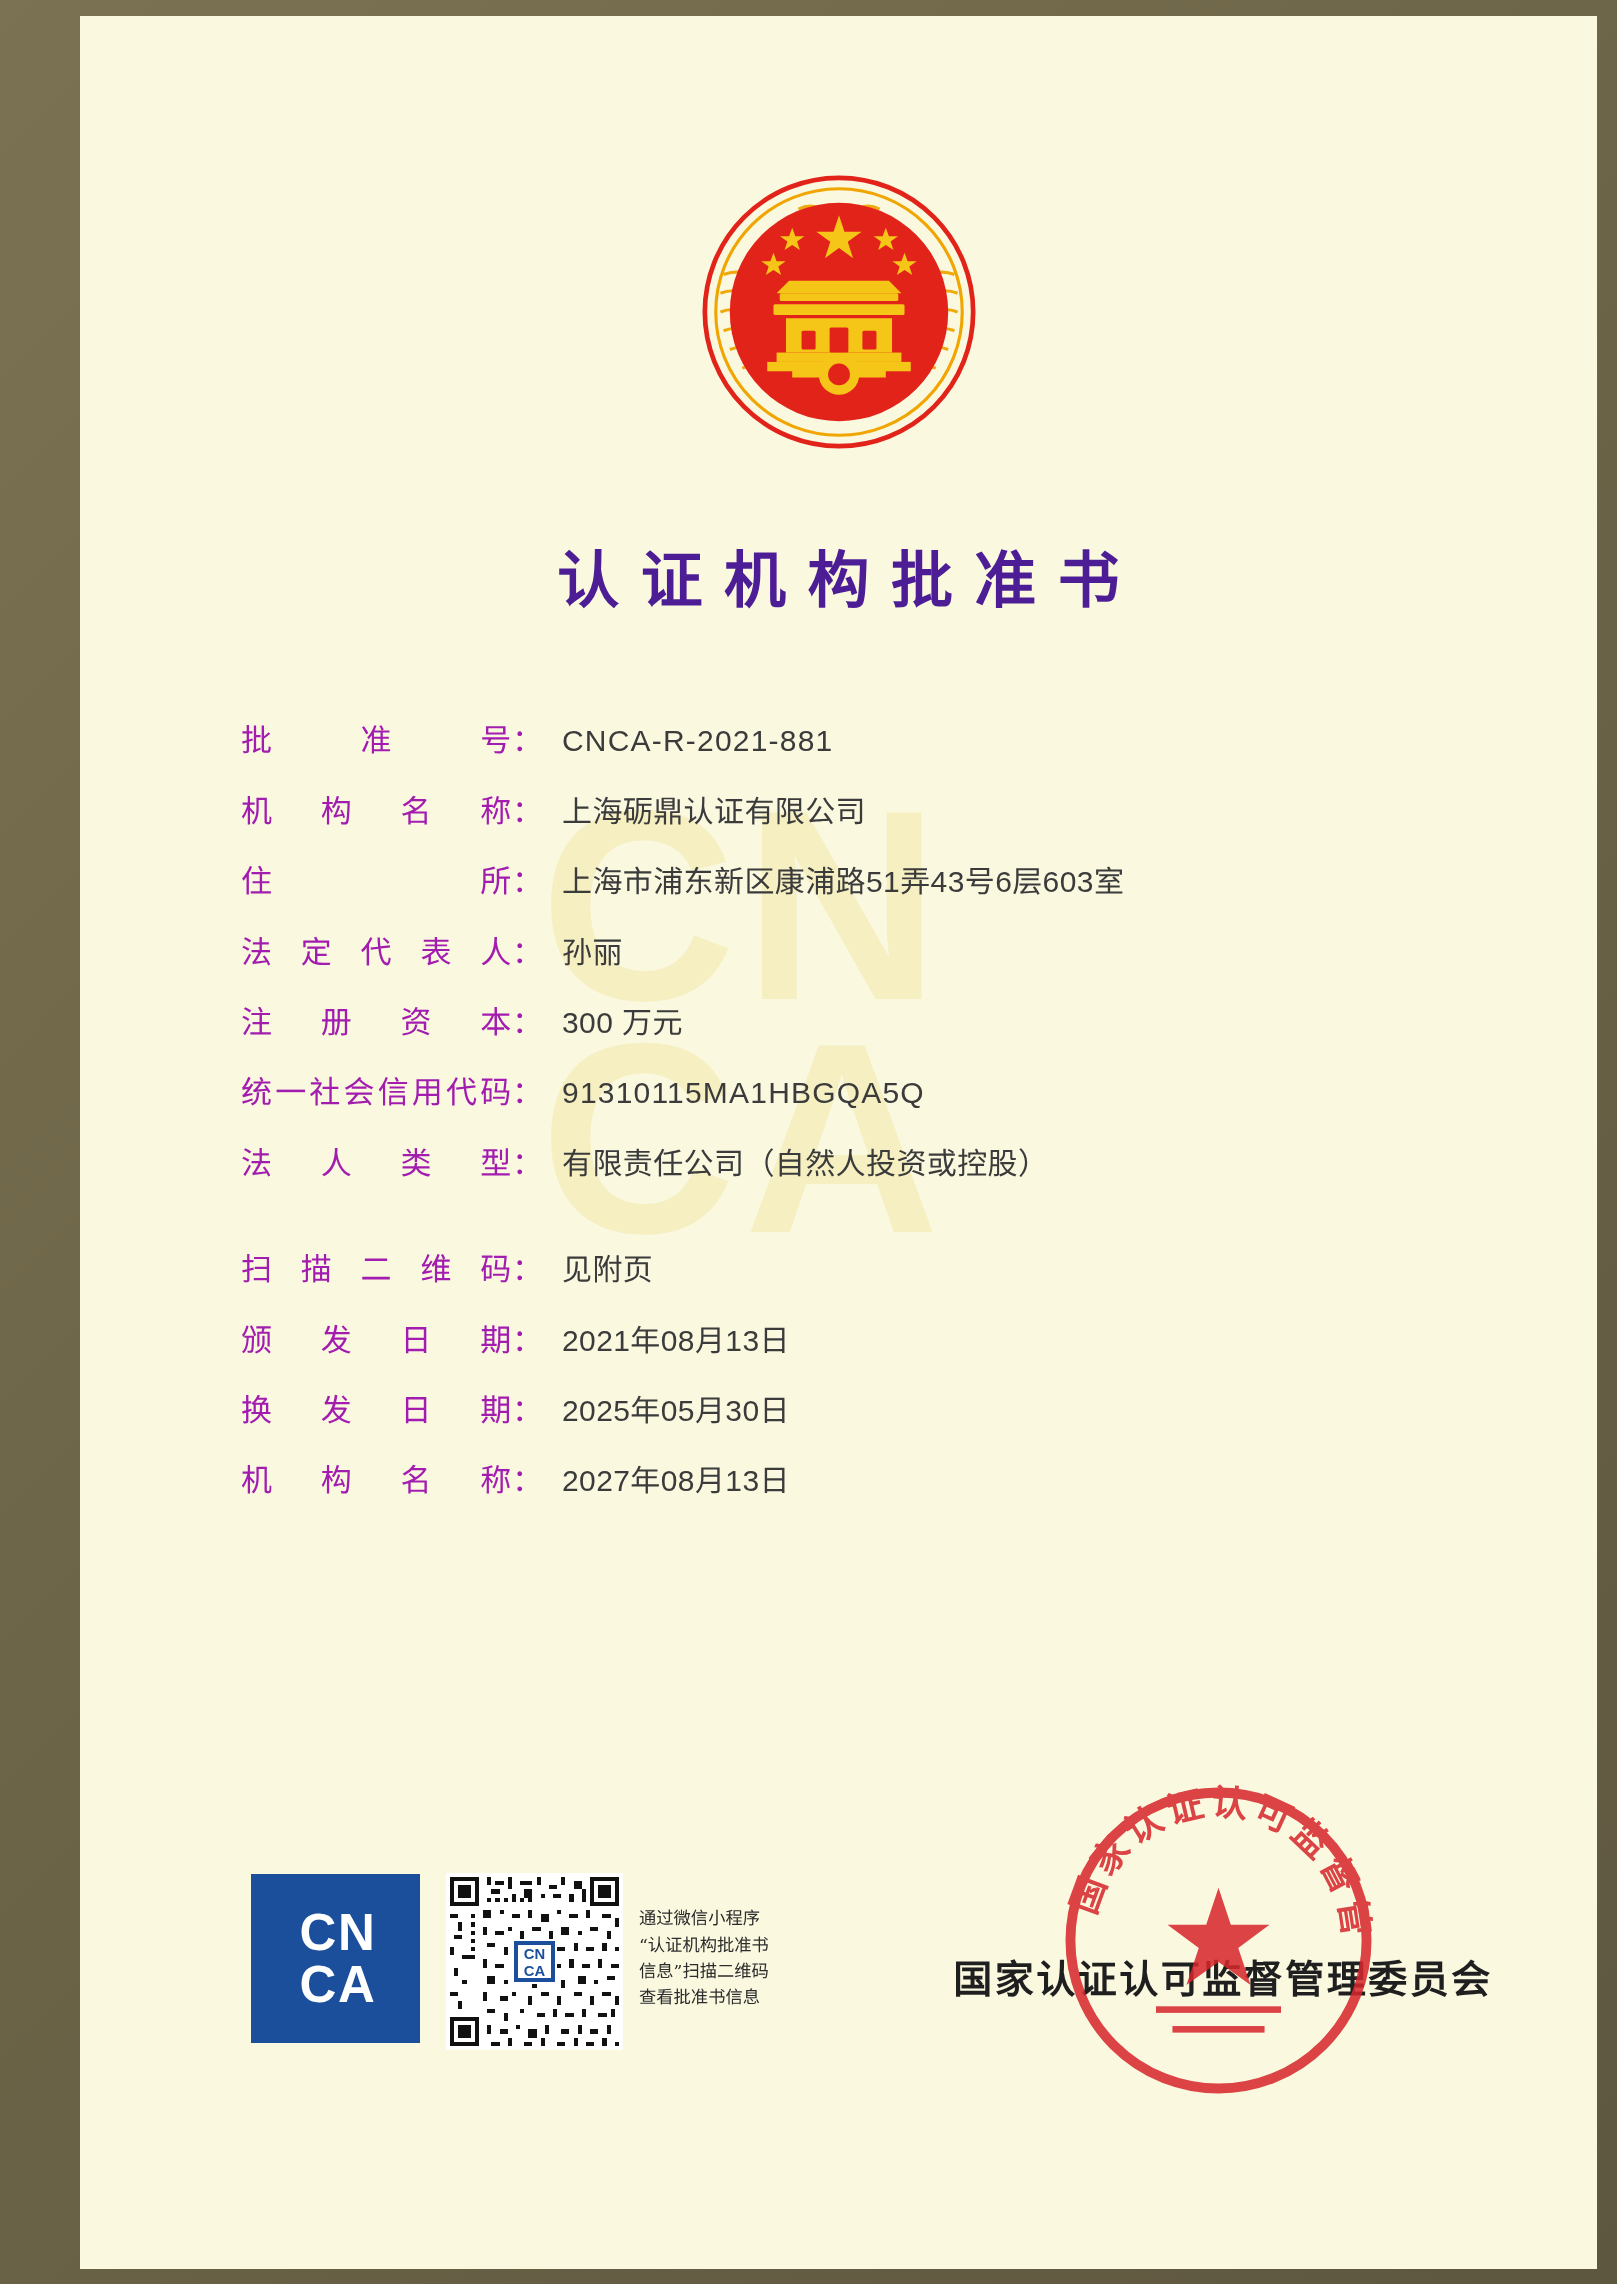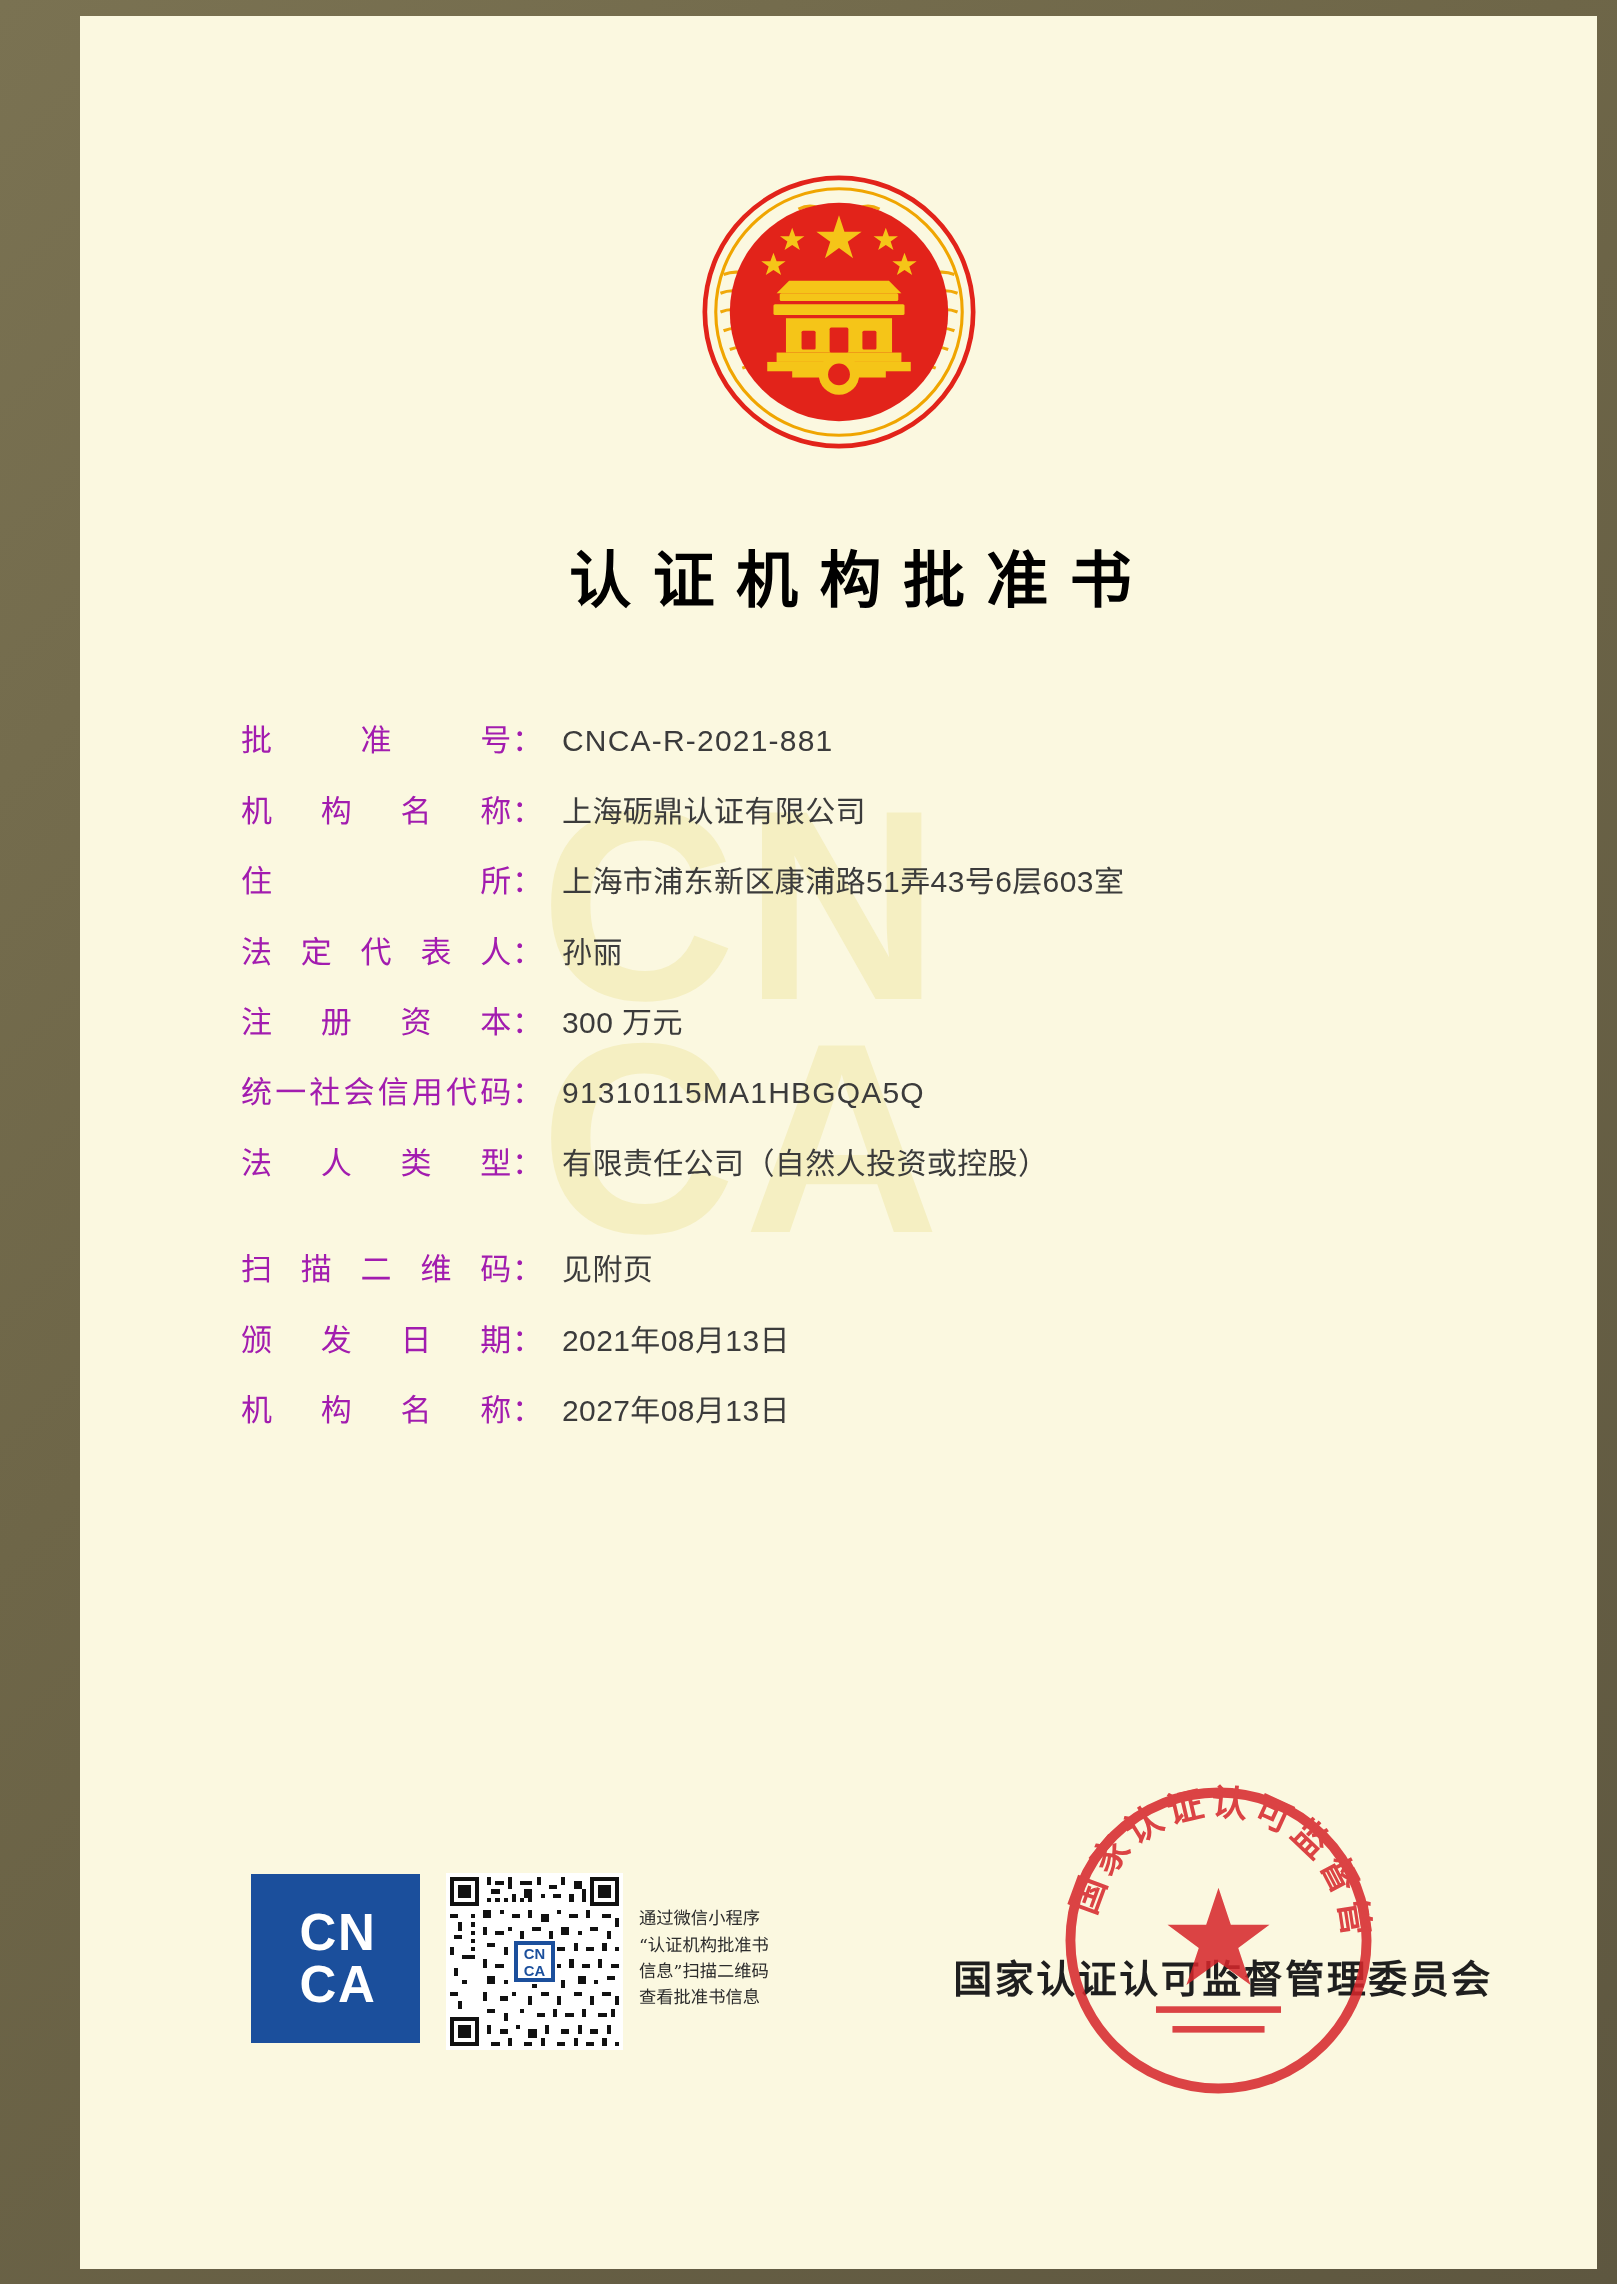--- a/index.html
+++ b/index.html
@@ -73,25 +73,24 @@
   
   .doc-title {
     position: absolute;
     top: 514px;
     left: 0;
     width: 100%;
     text-align: center;
     font-size: 62px;
     letter-spacing: 21.4px;
     font-weight: 700;
-    color: #000000;
+    color: #4c1d95;
     font-family: Liberation Mono, monospace;
     text-indent: 21.4px;
     z-index: 2;
-    margin-left: 12px;
   }
 
   
   .fields {
     position: absolute;
     left: 161px;
     top: 699px;
     width: 1217px;
     z-index: 2;
   }
@@ -350,20 +349,26 @@
         <div class="field-value">见附页</div>
       </div>
 
       <div class="field-row">
         <div class="field-label">
           <span class="lbl-spread">颁发日期</span><span class="lbl-colon">：</span>
         </div>
         <div class="field-value">2021年08月13日</div>
       </div>
 
+      <div class="field-row">
+        <div class="field-label">
+          <span class="lbl-spread">换发日期</span><span class="lbl-colon">：</span>
+        </div>
+        <div class="field-value">2025年05月30日</div>
+      </div>
 
       <div class="field-row">
         <div class="field-label">
           <span class="lbl-spread">机构名称</span><span class="lbl-colon">：</span>
         </div>
         <div class="field-value">2027年08月13日</div>
       </div>
 
     </div>
 

